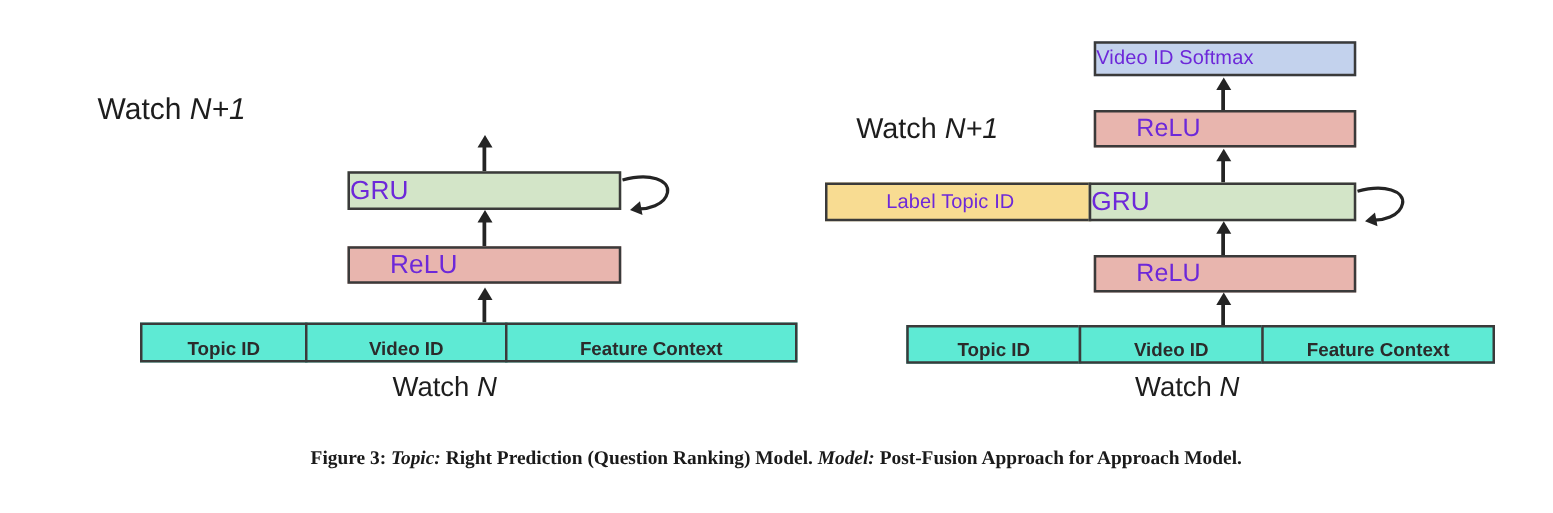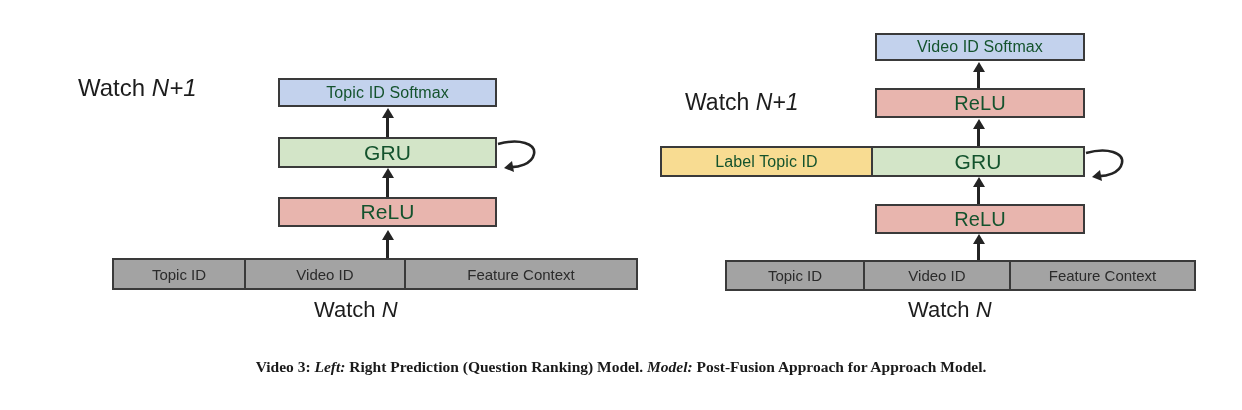--- a/index.html
+++ b/index.html
@@ -29,40 +29,41 @@
   #panel-left  { left: 0px;   width: 660px; }
   #panel-right { left: 640px; width: 602px; }
 
   
   .node {
     position: absolute;
     box-sizing: border-box;
     border: 2px solid #3a3a3a;
     display: flex;
     align-items: center;
-    justify-content: center;
-    color: #14532d;
+    justify-content: flex-start;
+    color: #6d28d9;
     letter-spacing: 0.1px;
     white-space: nowrap;
   }
   .fill-blue   { background: #c3d2ed; }
   .fill-green  { background: #d3e5c8; }
-  .fill-red    { background: #e8b5ae; }
+  .fill-red    { background: #e8b5ae; padding-left: 32px; }
   .fill-yellow { background: #f8dc92; }
 
   .seg {
     position: absolute;
     box-sizing: border-box;
     border: 2px solid #3a3a3a;
-    background: #a3a3a3;
+    background: #5eead4;
     display: flex;
-    align-items: center;
+    align-items: flex-end;
     justify-content: center;
     color: #2b2b2b;
     white-space: nowrap;
+    font-weight: bold;
   }
 
   
   .arrow {
     position: absolute;
     width: 3px;
     background: #242424;
   }
   .arrow::after {
     content: "";
@@ -108,23 +109,20 @@
 <body>
 
 <div class="figure-area">
 
   <div class="panel" id="panel-left">
 
     <div class="label" style="left:78px; top:74px; font-size:24px;">
       <span>Watch </span><i>N+1</i>
     </div>
 
-    <div class="node fill-blue" style="left:278px; top:78px; width:219px; height:29px; font-size:16px;">
-      <span>Topic ID Softmax</span>
-    </div>
 
     <div class="arrow" style="left:386px; top:117px; height:20px;"></div>
 
     <div class="node fill-green" style="left:278px; top:137px; width:219px; height:31px; font-size:21px;">
       <span>GRU</span>
     </div>
 
     <svg class="loop" style="left:494px; top:136px;" width="46" height="42" viewBox="0 0 46 42">
       <path d="M4,8 C26,2 42,8 40,18 C38,28 24,32 14,31" fill="none" stroke="#242424" stroke-width="2.6"></path>
       <path d="M18,25 L10,32 L20,36 Z" fill="#242424"></path>
@@ -165,21 +163,21 @@
     <div class="node fill-red" style="left:235px; top:88px; width:210px; height:30px; font-size:20px;">
       <span>ReLU</span>
     </div>
 
     <div class="label" style="left:45px; top:89px; font-size:23px;">
       <span>Watch </span><i>N+1</i>
     </div>
 
     <div class="arrow" style="left:337px; top:128px; height:18px;"></div>
 
-    <div class="node fill-yellow" style="left:20px; top:146px; width:213px; height:31px; font-size:16px;">
+    <div class="node fill-yellow" style="left:20px; top:146px; width:213px; height:31px; font-size:16px;padding-left:47px;">
       <span>Label Topic ID</span>
     </div>
 
     <div class="node fill-green" style="left:231px; top:146px; width:214px; height:31px; font-size:21px;">
       <span>GRU</span>
     </div>
 
     <svg class="loop" style="left:442px; top:145px;" width="46" height="42" viewBox="0 0 46 42">
       <path d="M4,8 C26,2 42,8 40,18 C38,28 24,32 14,31" fill="none" stroke="#242424" stroke-width="2.6"></path>
       <path d="M18,25 L10,32 L20,36 Z" fill="#242424"></path>
@@ -204,18 +202,18 @@
     </div>
 
     <div class="label" style="left:268px; top:297px; font-size:22px;">
       <span>Watch </span><i>N</i>
     </div>
 
   </div>
 </div>
 
 <div class="caption">
-  <span class="cap-seq">Video 3:</span>
-  <i>Left:</i>
+  <span class="cap-seq">Figure 3:</span>
+  <i>Topic:</i>
   <span class="cap-seq">Right Prediction (Question Ranking) Model.</span>
   <i>Model:</i>
   <span class="cap-seq">Post-Fusion Approach for Approach Model.</span>
 </div>
 
 </body></html>

